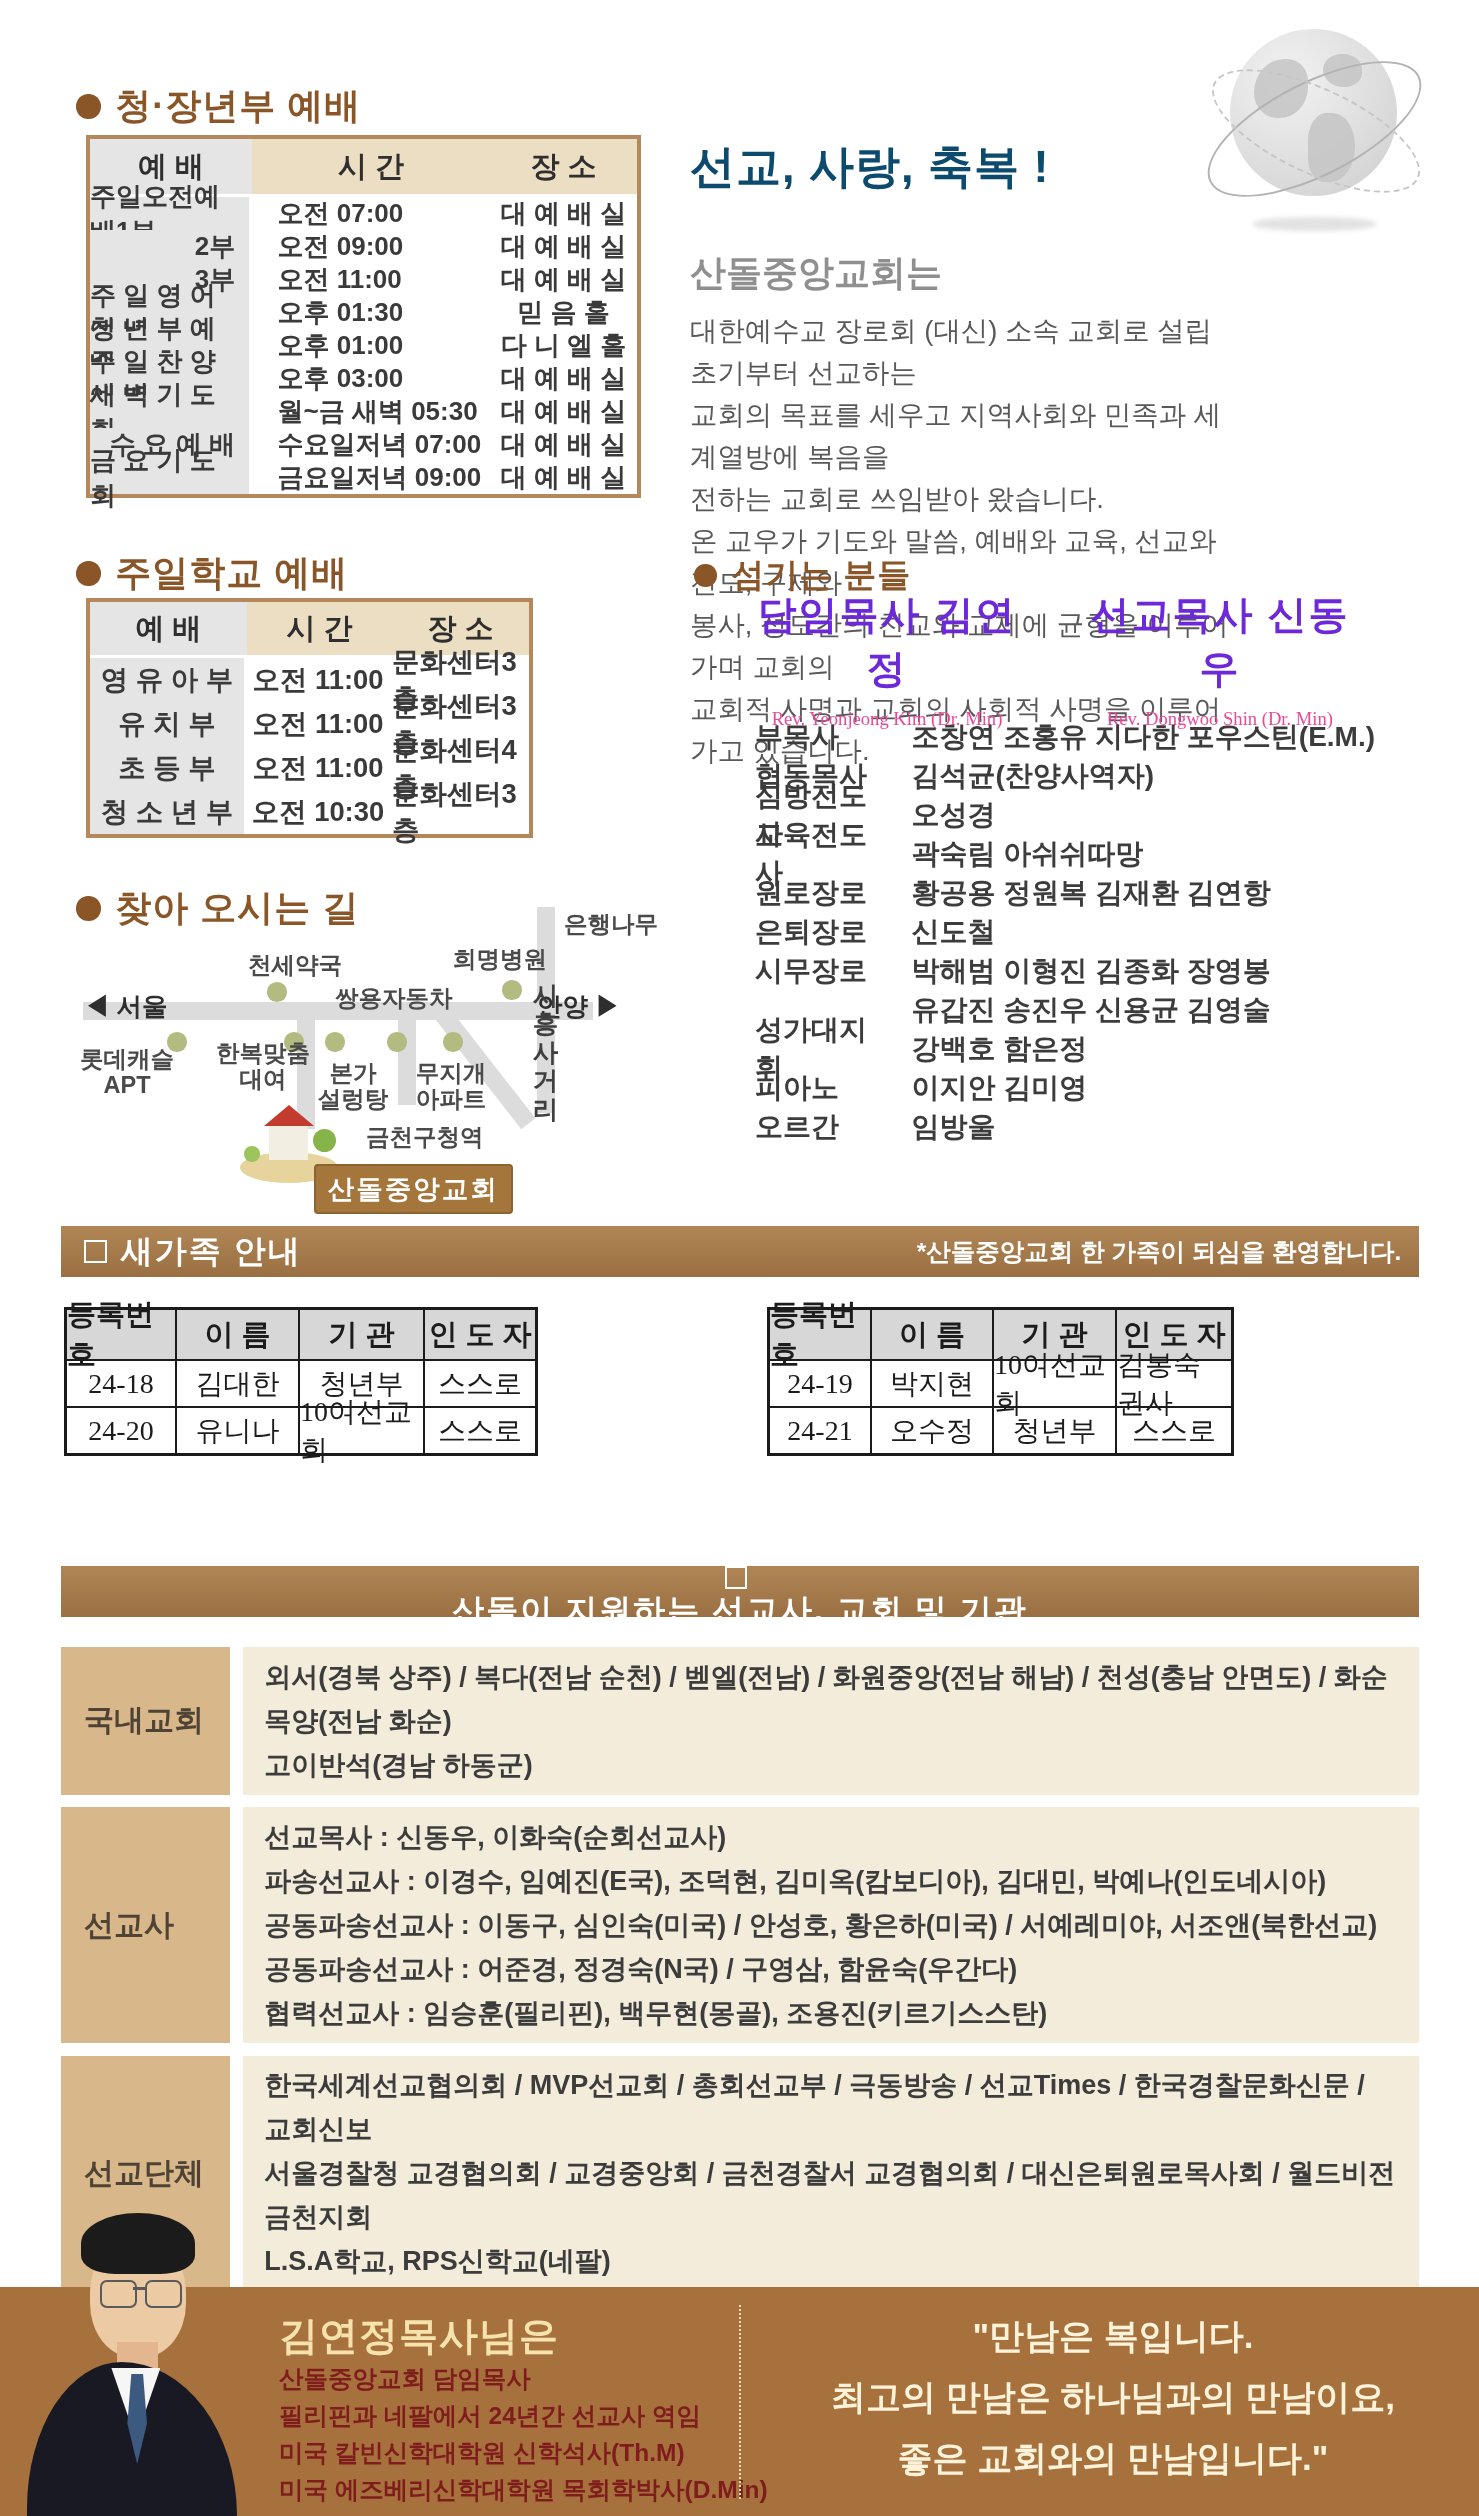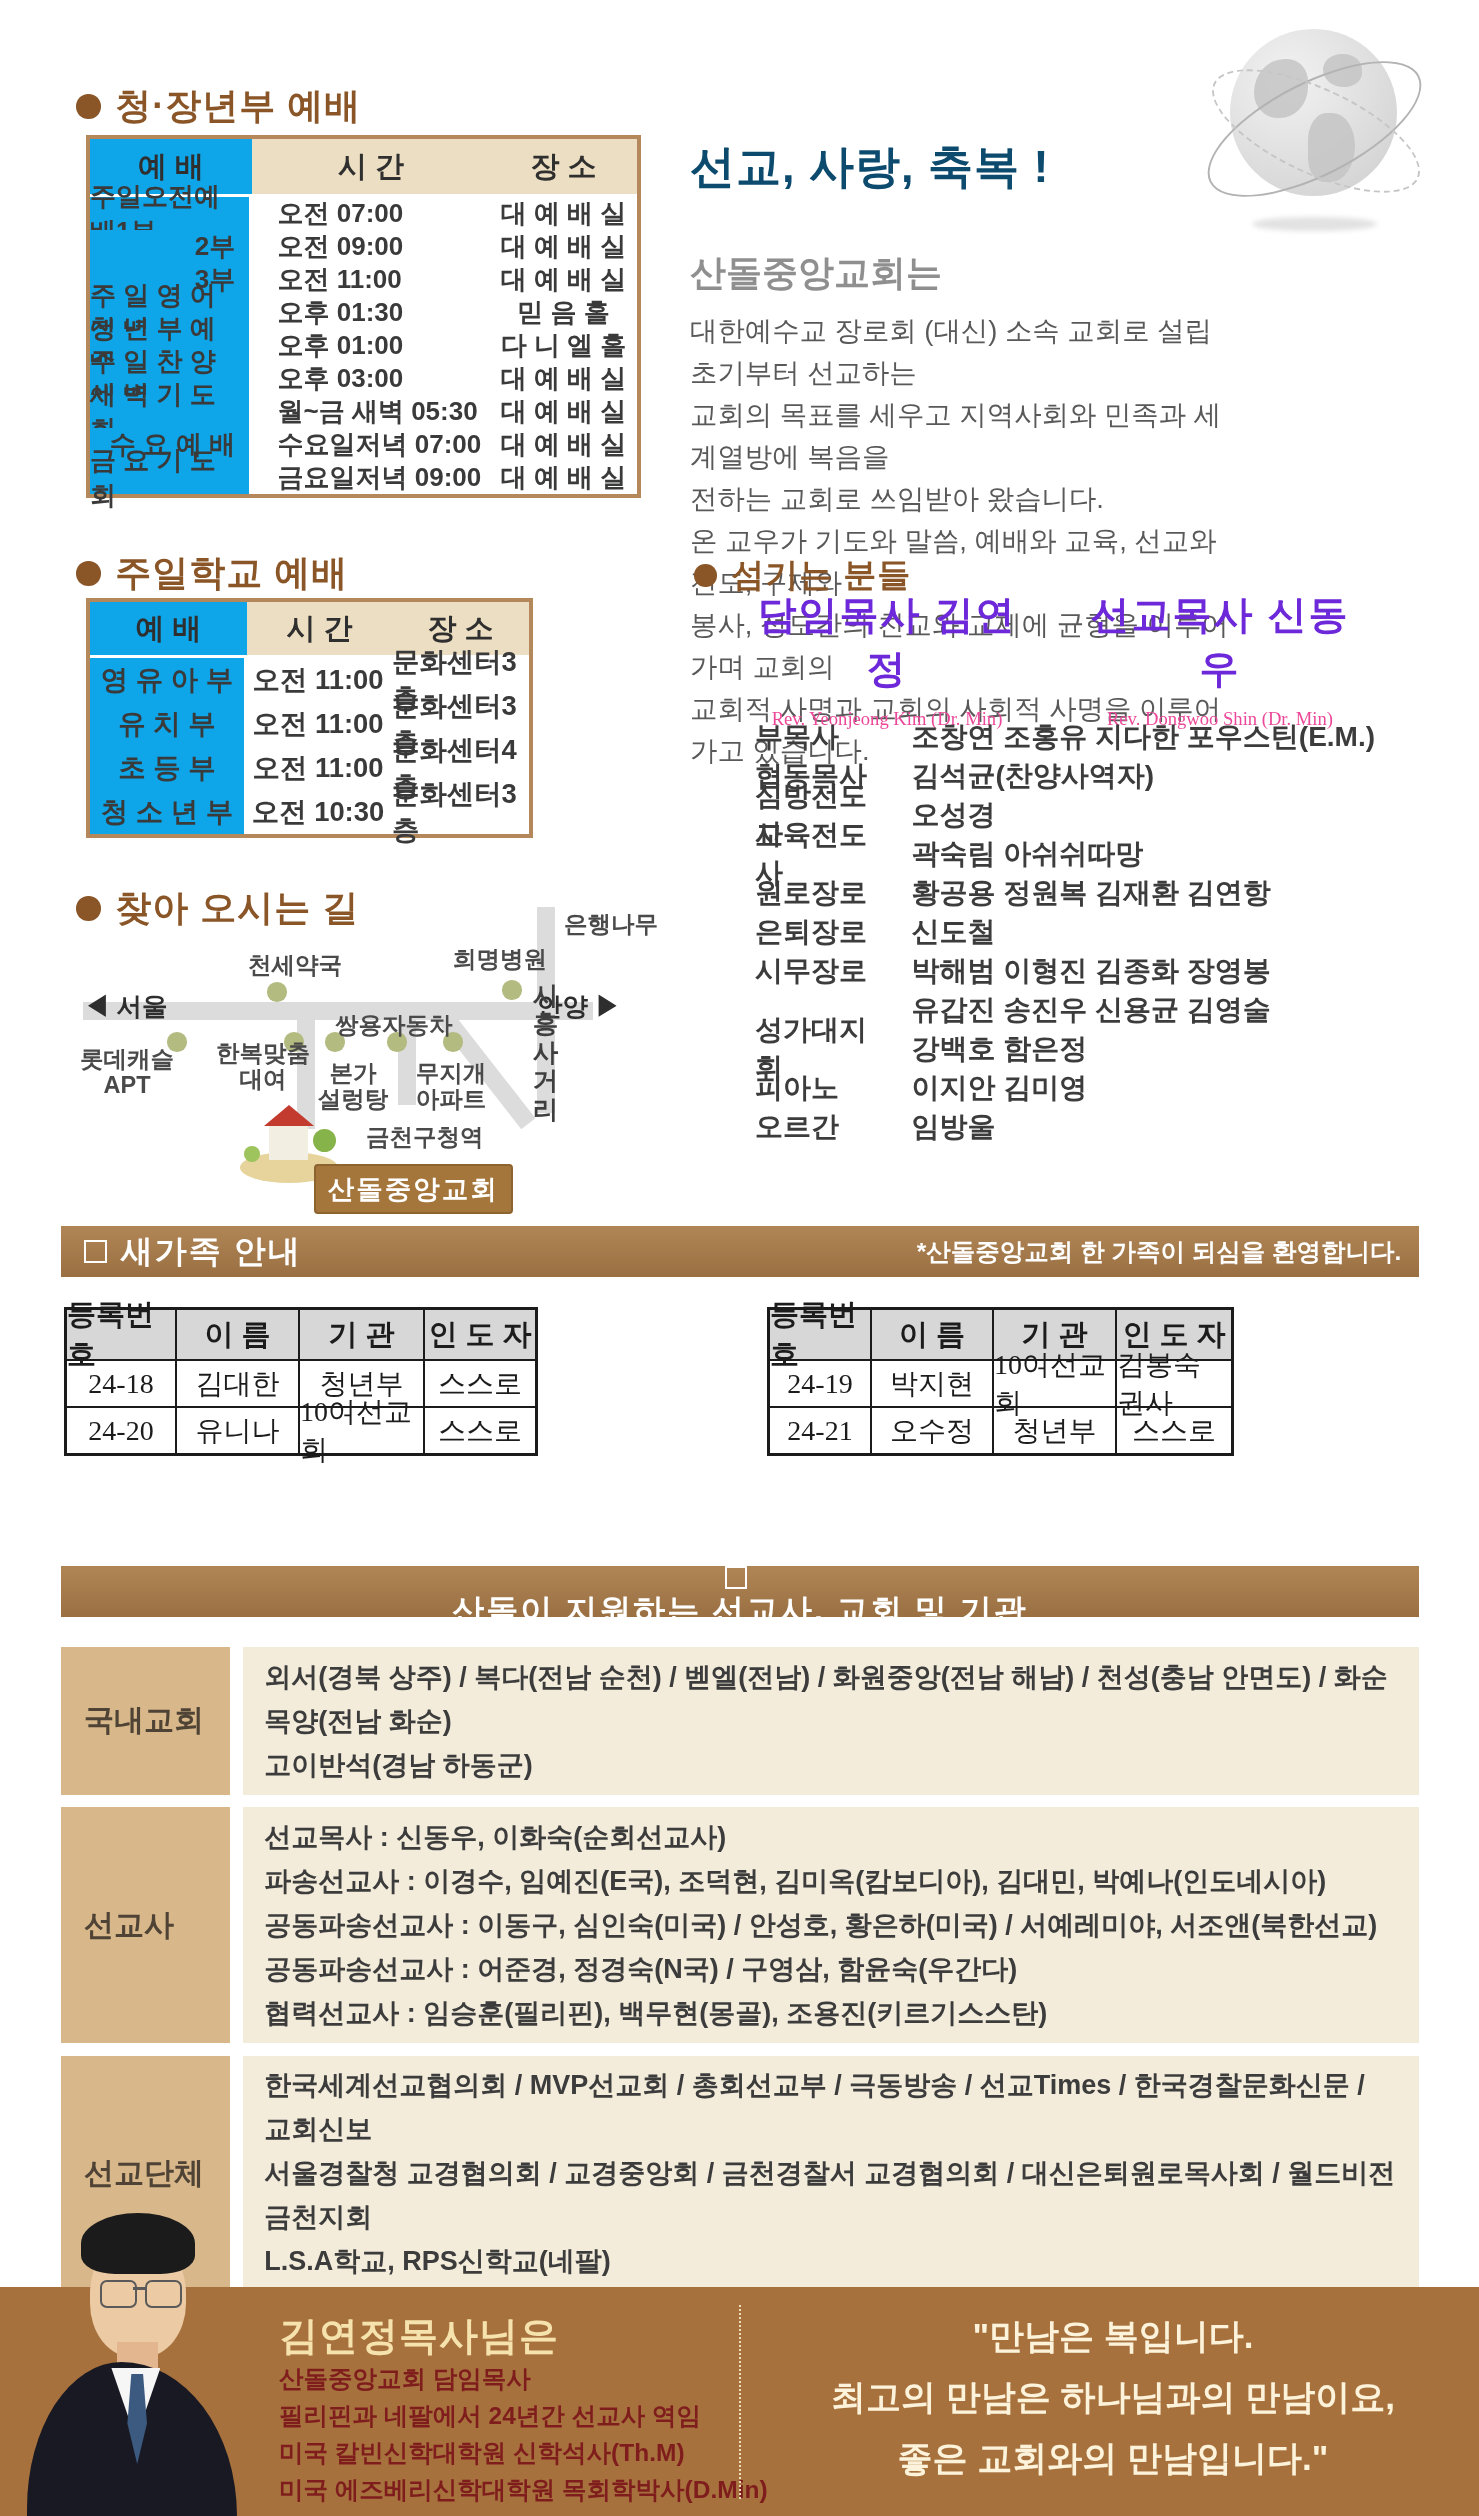--- a/index.html
+++ b/index.html
@@ -11,21 +11,21 @@
   .sec-h{position:absolute;display:flex;align-items:center;color:#8a5628;font-weight:800;font-size:36px;letter-spacing:1px;}
   .sec-h .dot{width:24.5px;height:24.5px;border-radius:50%;background:#8a5628;margin-right:14.7px;flex:0 0 auto;}
 
   
   .wt{position:absolute;border:4.9px solid #b5885c;background:#fff;}
   .wt .thead{display:flex;background:#ecdec2;border-bottom:3.9px solid #fff;}
   .wt .th{font-weight:800;font-size:29px;color:#2f2f2f;display:flex;align-items:center;justify-content:center;}
   .wt .trow{display:flex;}
   .wt .cell{display:flex;align-items:center;font-weight:700;color:#3a3a3a;border-right:3.9px solid #fff;box-sizing:border-box;}
   .wt .cell:last-child,.wt .th:last-child{border-right:none;}
-  .wt .c0{background:#0ea5e9;justify-content:flex-end;padding-right:13.7px;}
+  .wt .c0{background:#e5e5e5;justify-content:flex-end;padding-right:13.7px;}
   .wt .c2{justify-content:center;padding:0;}
   #t1 .th{height:55px;} #t1 .c0{width:162px;} #t1 .c1{width:238px;padding-left:25.5px;} #t1 .c2{width:147px;}
   #t1 .cell{height:33px;font-size:26px;}
   #t2 .th{height:53px;} #t2 .c0{width:157px;} #t2 .c1{width:145px;justify-content:center;padding-left:0;} #t2 .c2{width:137px;}
   #t2 .cell{height:44px;font-size:27.4px;}
 
   
   .intro-title{position:absolute;font-size:45px;font-weight:800;color:#0c4a6e;letter-spacing:1px;}
   .intro-sub{position:absolute;font-size:36px;font-weight:700;color:#8f8f8f;}
   .intro-body{position:absolute;font-size:27.4px;line-height:42px;color:#595959;font-weight:500;width:549px;}
@@ -295,21 +295,21 @@
     <div class="map-dot" style="left:284px;top:1032px;"></div>
     <div class="map-dot" style="left:325px;top:1032px;"></div>
     <div class="map-dot" style="left:387px;top:1032px;"></div>
     <div class="map-dot" style="left:443px;top:1032px;"></div>
 
     <div class="map-label" style="left:564px;top:912px;">은행나무</div>
     <div class="map-label" style="left:453px;top:947px;">희명병원</div>
     <div class="map-label" style="left:248px;top:953px;">천세약국</div>
     <div class="map-label" style="left:84px;top:994px;font-size:25.5px;color:#2e2e2e;">◀ 서울</div>
     <div class="map-label" style="left:537px;top:994px;font-size:25.5px;color:#2e2e2e;">안양 ▶</div>
-    <div class="map-label" style="left:335px;top:1013px;">쌍용자동차</div>
+    <div class="map-label" style="left:335px;top:986px;">쌍용자동차</div>
     <div class="map-label preline" style="left:76px;top:1047px;width:102px;">롯데캐슬
 APT</div>
     <div class="map-label preline" style="left:212px;top:1041px;width:102px;">한복맞춤
 대여</div>
     <div class="map-label preline" style="left:312px;top:1061px;width:82px;">본가
 설렁탕</div>
     <div class="map-label preline" style="left:410px;top:1061px;width:82px;">무지개
 아파트</div>
     <div class="map-label" style="left:366px;top:1125px;">금천구청역</div>
     <div class="v-label" style="left:529px;top:965px;">시흥사거리</div>

